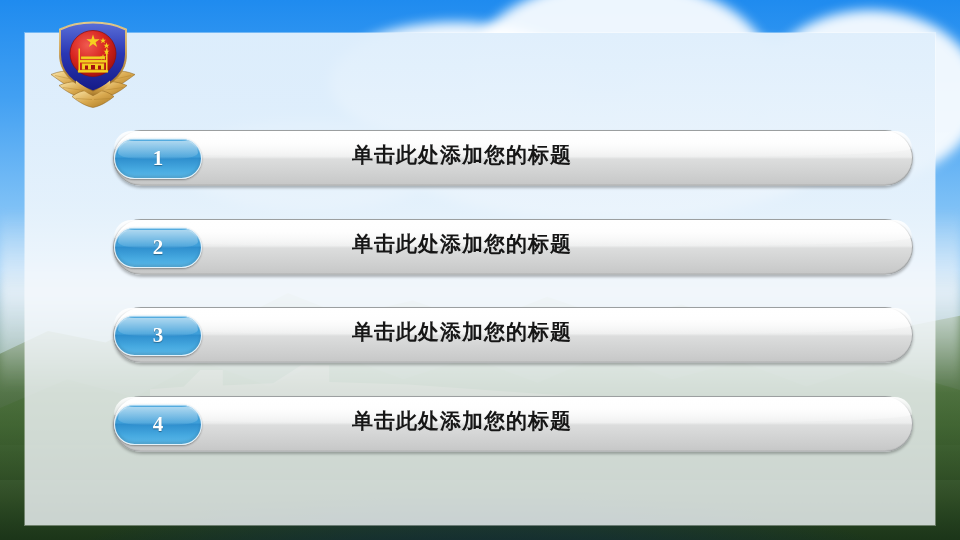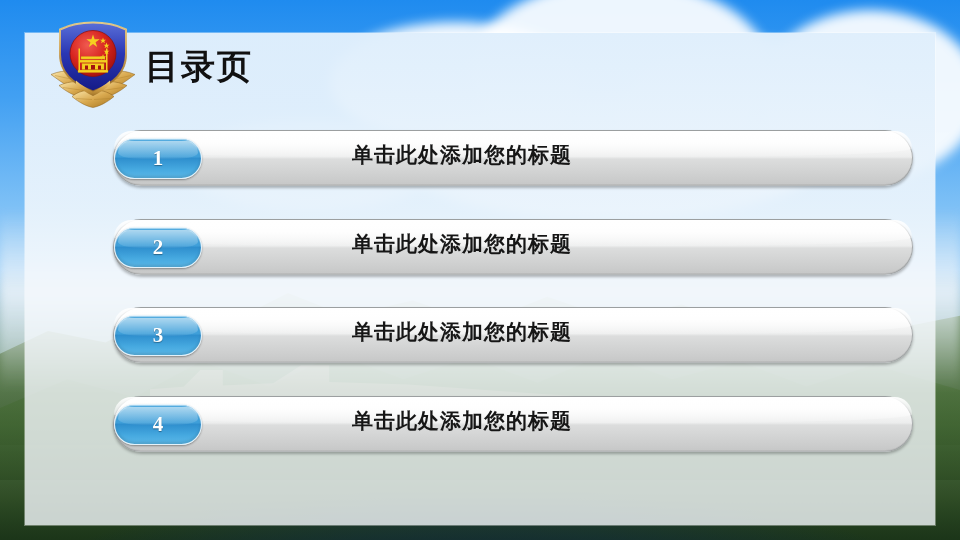--- a/index.html
+++ b/index.html
@@ -253,21 +253,20 @@
       </g>
 
       <g fill="#f5d020">
         <rect x="71" y="60" width="3" height="44"></rect>
         <rect x="126" y="60" width="3" height="44"></rect>
       </g>
 
       <path d="M100 146 C112 140 124 133 134 124 L134 132 C124 142 112 149 100 155 C88 149 76 142 66 132 L66 124 C76 133 88 140 100 146 Z" fill="url(#goldG)" opacity=".95"></path>
     </svg>
 
-    <div class="page-title">目录页</div>
   </div>
 
   <div class="toc">
 
     <div class="toc-row row1">
       <div class="num-pill">
         <span class="num-text">1</span>
       </div>
       <div class="row-title">单击此处添加您的标题</div>
     </div>

